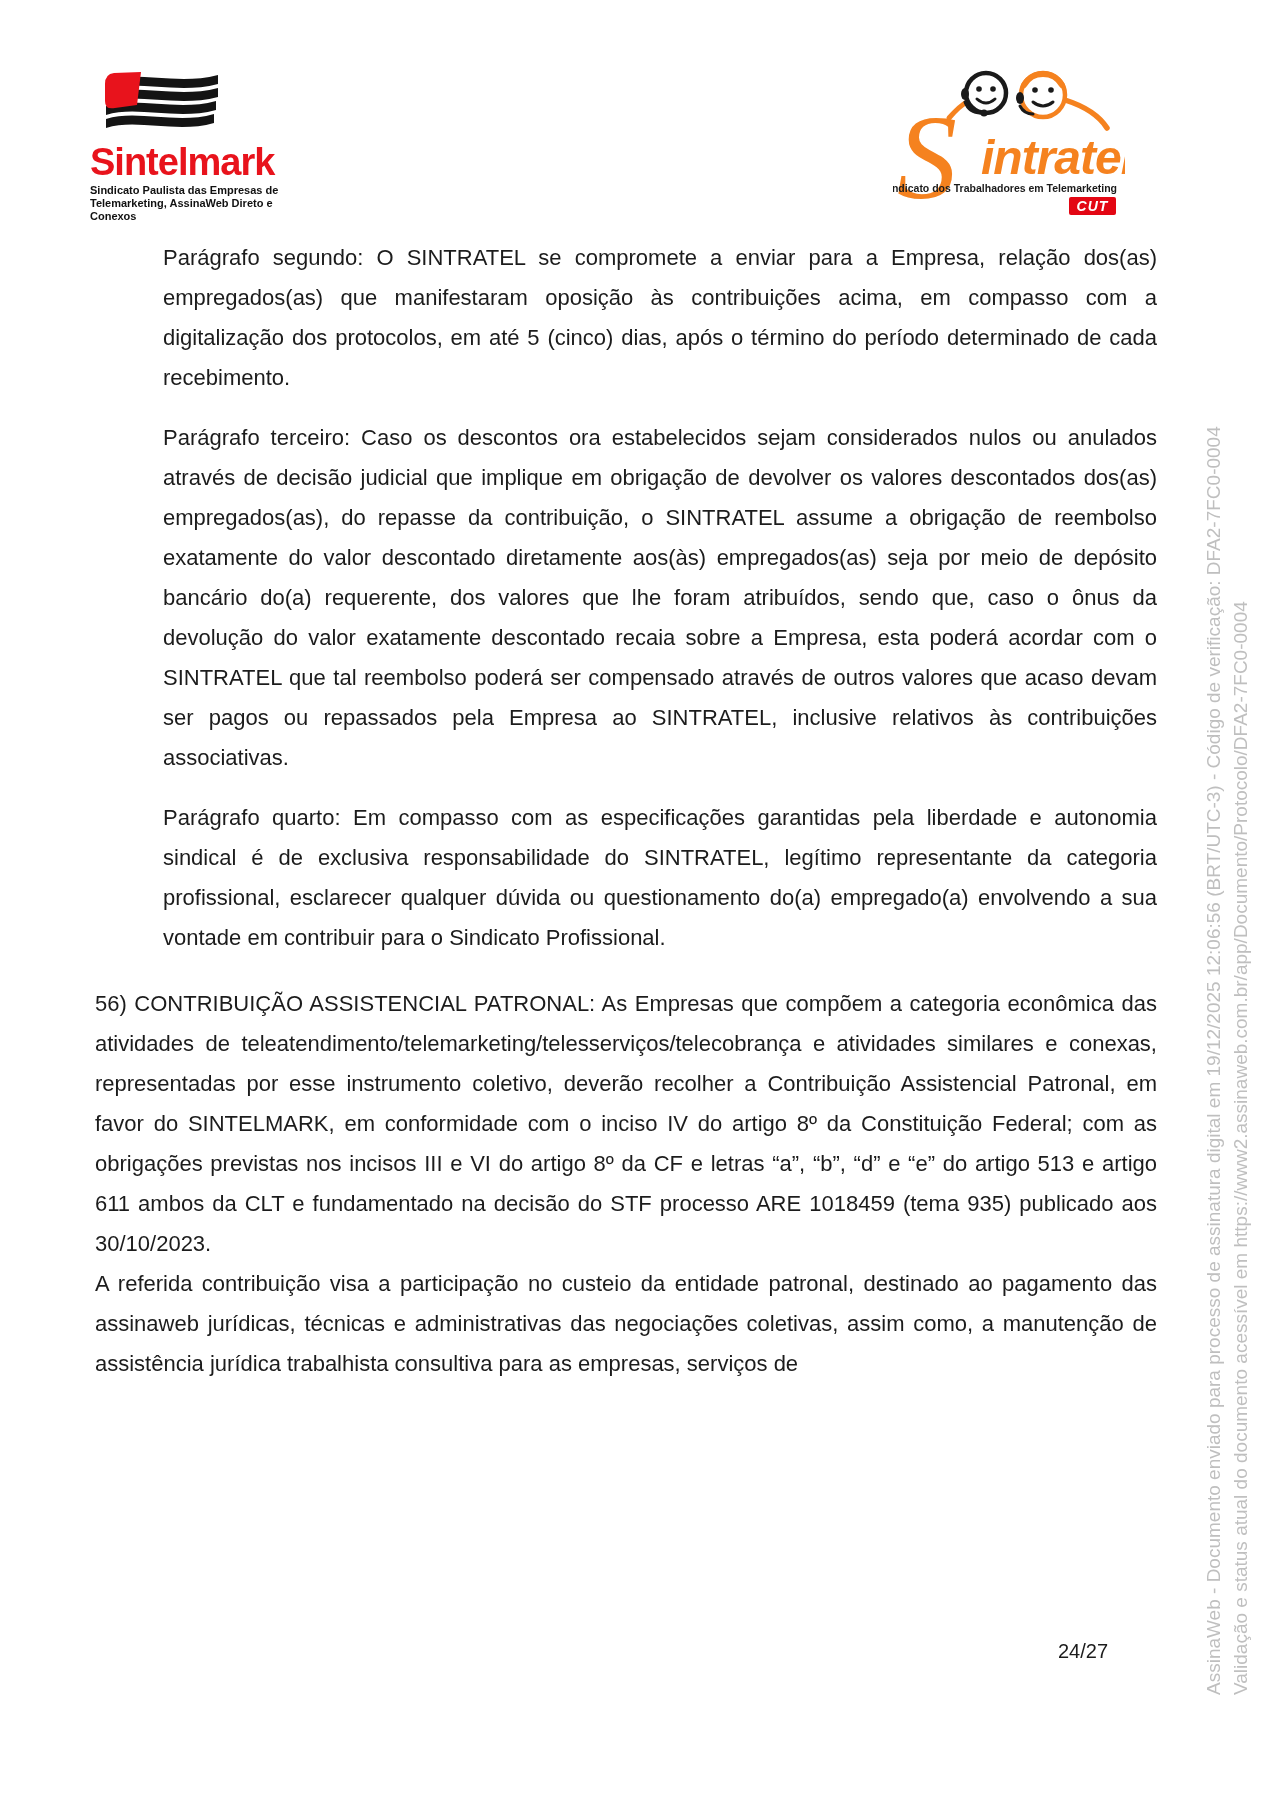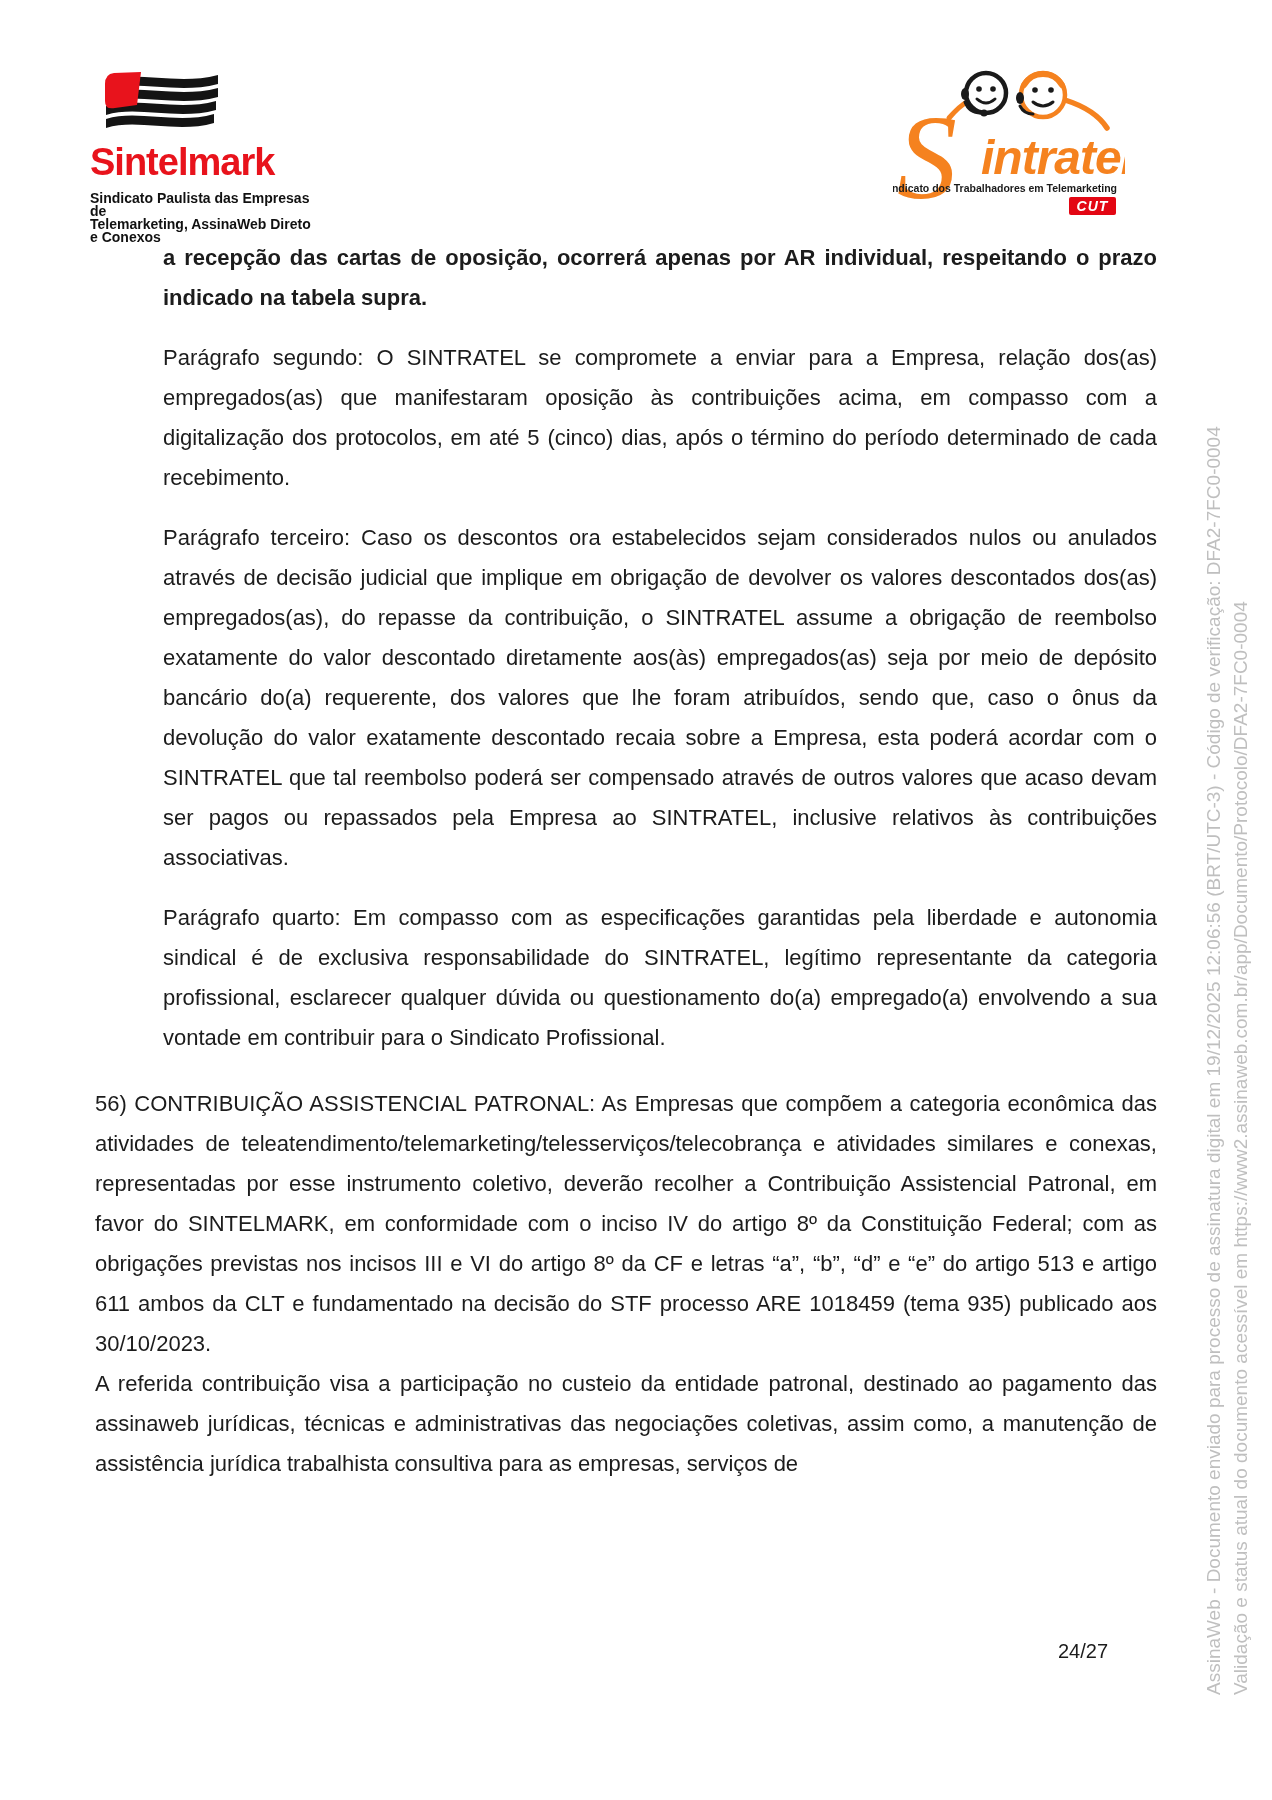--- a/index.html
+++ b/index.html
@@ -8,21 +8,21 @@
     font-family:"Liberation Sans",sans-serif;color:#1c1c1c;overflow:hidden;margin:0 auto;
   }
 
   
   .logo-sintelmark{position:absolute;left:90px;top:72px;width:230px;}
   .sm-flag{display:block;margin-left:12px;}
   .sm-name{
     font-size:38px;font-weight:800;letter-spacing:-1px;color:#e8131c;
     line-height:36px;margin-top:2px;font-style:normal;
   }
-  .sm-tag{font-size:14px;font-weight:700;line-height:13px;color:#111;margin-top:12px;}
+  .sm-tag{font-size:11px;font-weight:700;line-height:13px;color:#111;margin-top:4px;}
   .sm-tag span{display:block;}
 
   .logo-sintratel{position:absolute;left:893px;top:56px;width:232px;height:164px;}
 
   
   .content{
     position:absolute;left:95px;top:238px;width:1062px;
     font-size:22px;line-height:40px;text-align:justify;color:#1c1c1c;
   }
   .para{margin:0 0 20px 0;}
@@ -96,21 +96,20 @@
     <text x="224" y="136" text-anchor="end" font-family="Liberation Sans, sans-serif" font-weight="bold" font-size="10.5" fill="#1a1a1a">Sindicato dos Trabalhadores em Telemarketing</text>
 
     <g>
       <rect x="176" y="141" width="47" height="18" rx="2" fill="#e30613"></rect>
       <text x="199.5" y="155" text-anchor="middle" font-family="Liberation Sans, sans-serif" font-weight="bold" font-style="italic" font-size="14" letter-spacing="1" fill="#ffffff">CUT</text>
     </g>
   </svg>
 
   <main class="content">
 
-    <p class="para indent bold-para">a recepção das cartas de oposição, ocorrerá apenas por AR individual, respeitando o prazo indicado na tabela supra.</p>
 
     <p class="para indent"><strong>Parágrafo segundo:</strong><span> O SINTRATEL se compromete a enviar para a Empresa, relação dos(as) empregados(as) que manifestaram oposição às contribuições acima, em compasso com a digitalização dos protocolos, em até 5 (cinco) dias, após o término do período determinado de cada recebimento.</span></p>
 
     <p class="para indent"><strong>Parágrafo terceiro:</strong><span> Caso os descontos ora estabelecidos sejam considerados nulos ou anulados através de decisão judicial que implique em obrigação de devolver os valores descontados dos(as)  empregados(as), do repasse da contribuição, o SINTRATEL assume a obrigação de reembolso exatamente do valor descontado diretamente aos(às) empregados(as) seja por meio de depósito bancário do(a) requerente, dos valores que lhe foram atribuídos, sendo que, caso o ônus da devolução do valor exatamente descontado recaia sobre a Empresa, esta poderá acordar com o SINTRATEL que tal reembolso poderá ser compensado através de outros valores que acaso devam ser pagos ou repassados pela Empresa ao SINTRATEL, inclusive relativos às contribuições associativas.</span></p>
 
     <p class="para indent m-lg"><strong>Parágrafo quarto:</strong><span> Em compasso com as especificações garantidas pela liberdade e autonomia sindical é de exclusiva responsabilidade do SINTRATEL, legítimo representante da categoria profissional, esclarecer qualquer dúvida ou questionamento do(a) empregado(a) envolvendo a sua vontade em contribuir para o Sindicato Profissional.</span></p>
 
     <p class="para m-none"><strong>56) CONTRIBUIÇÃO ASSISTENCIAL PATRONAL:</strong><span> As Empresas que compõem a categoria econômica das atividades de teleatendimento/telemarketing/telesserviços/telecobrança e atividades  similares e conexas, representadas por esse instrumento coletivo, deverão recolher a Contribuição Assistencial Patronal, em favor do SINTELMARK, em conformidade com o inciso IV do artigo 8º da Constituição Federal; com as obrigações previstas nos incisos III e VI do artigo 8º da CF e letras “a”, “b”, “d” e “e” do artigo 513 e artigo 611 ambos da CLT e fundamentado na decisão do STF processo ARE 1018459 (tema 935) publicado aos 30/10/2023.</span></p>
 
     <p class="para m-none">A referida contribuição visa a participação no custeio da entidade patronal, destinado ao pagamento das assinaweb jurídicas, técnicas e administrativas das negociações coletivas, assim como, a manutenção de assistência jurídica trabalhista consultiva para as empresas, serviços de</p>

